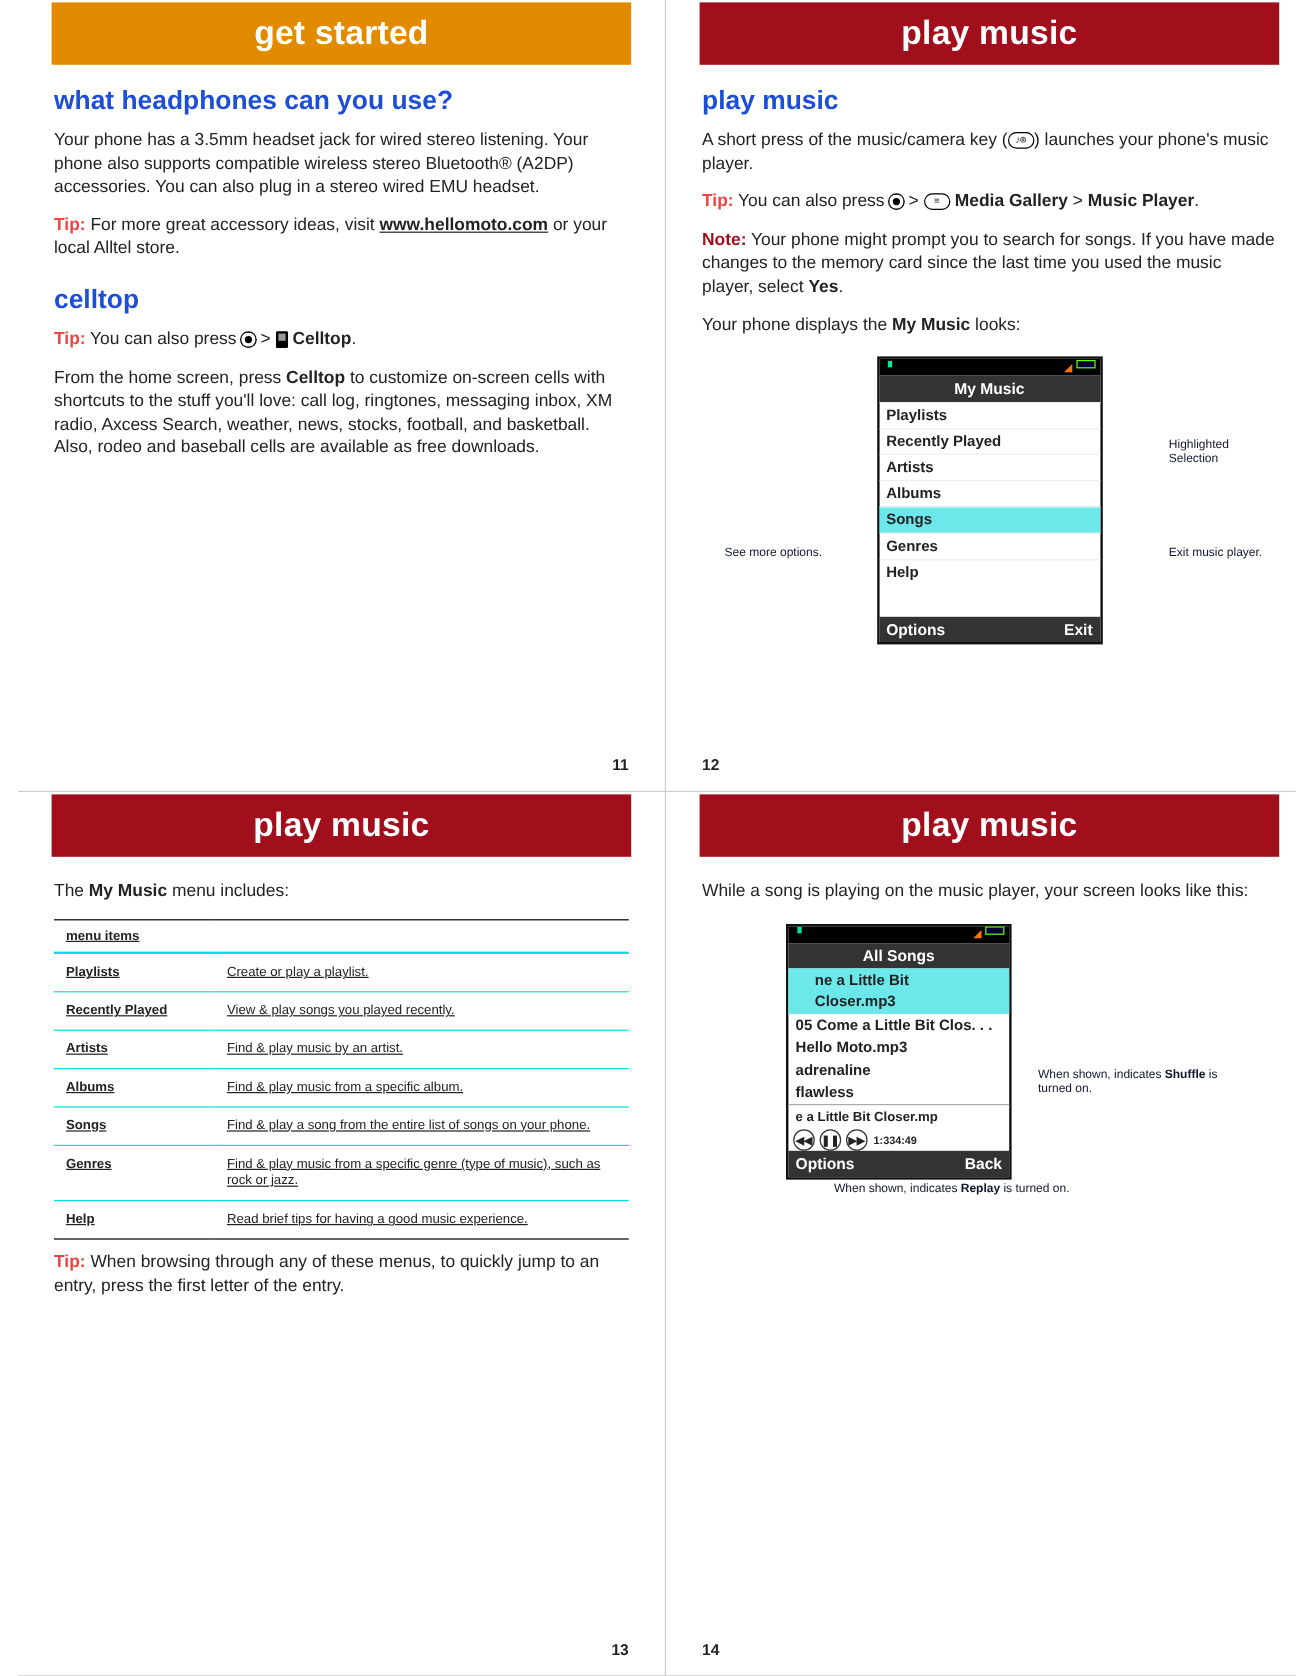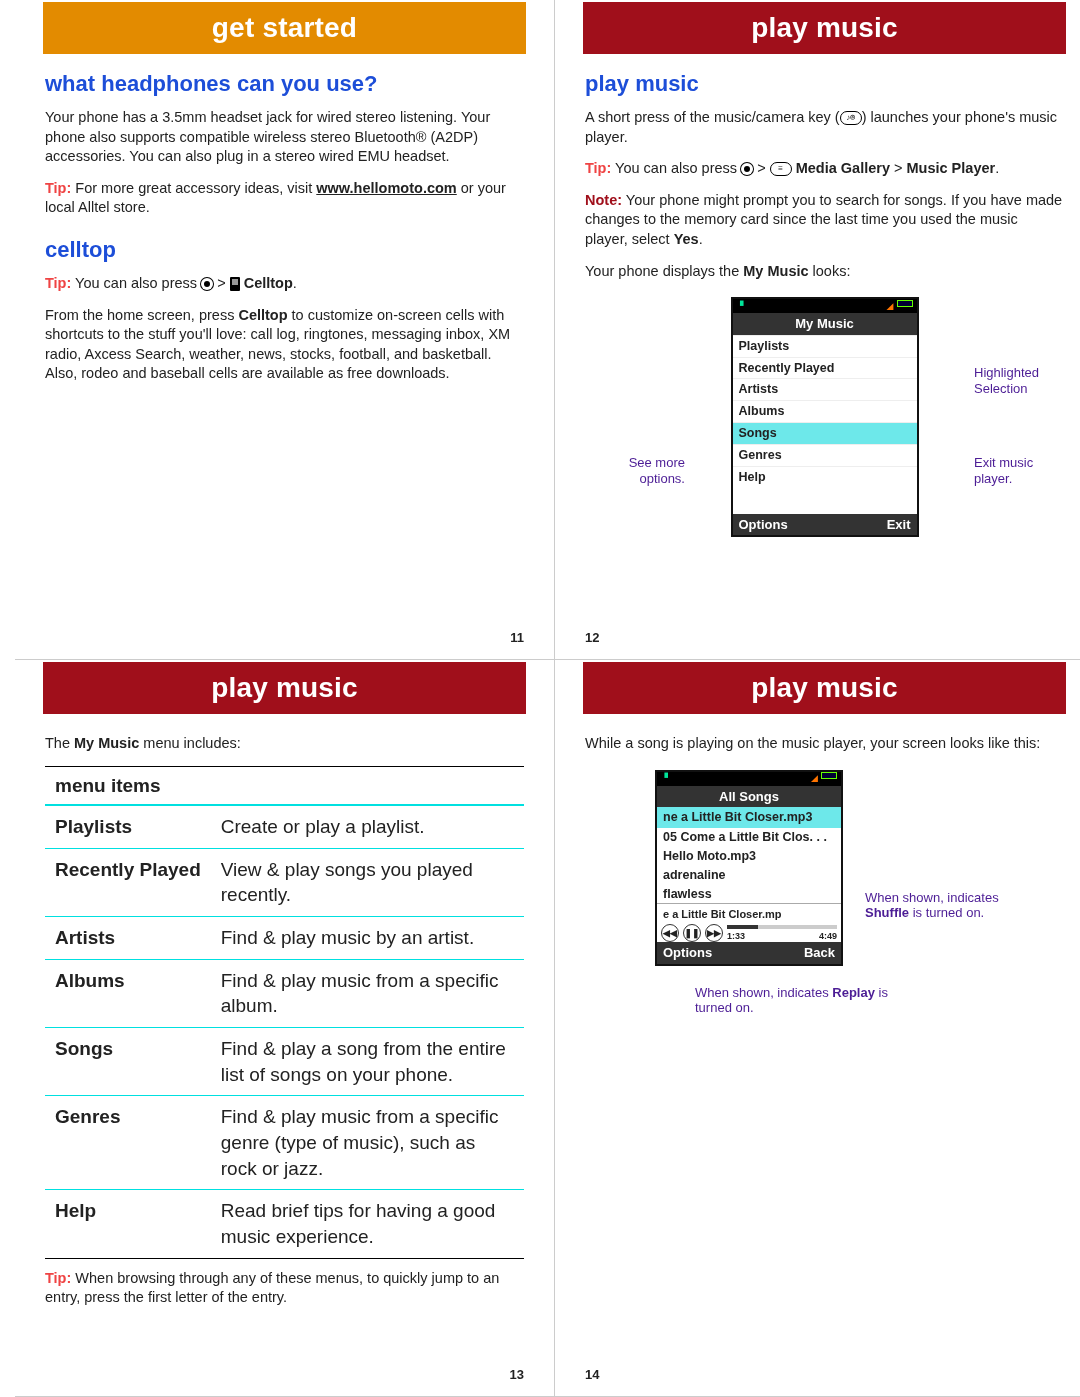--- a/index.html
+++ b/index.html
@@ -98,54 +98,55 @@
     background: #333;
     color: #fff;
     display: flex;
     justify-content: space-between;
     font-weight: 700;
     font-size: 13px;
     padding: 2px 6px;
     gap: 23px;
   }
   
-  .callout { position: absolute; font-size: 13px; color: #4c1d95; line-height: 1.2; }
+  .callout { position: absolute; font-size: 10px; color: #0f172a; line-height: 1.2; }
 
   
   table.menu {
     border-collapse: collapse;
     width: 100%;
     margin-top: 6px;
-    font-size: 19px;
+    font-size: 11px;
+    text-decoration: underline;
   }
   table.menu th {
     text-align: left;
     font-weight: 700;
     padding: 6px 10px;
     border-top: 1.5px solid #000;
     border-bottom: 2px solid #00e0e0;
   }
   table.menu td {
     padding: 8px 10px;
     vertical-align: top;
   }
   table.menu td.key { font-weight: 700; width: 28%; white-space: nowrap; }
   table.menu tbody tr { border-bottom: 1px solid #00e0e0; }
   table.menu tbody tr:last-child { border-bottom: 1.5px solid #000; }
 
   
-  .player .nowbar { background:#6de8ea; font-weight:700; font-size:12.5px; padding:2px 6px; }
+  .player .nowbar { background:#6de8ea; font-weight:700; font-size:12.5px; padding:2px 22px; }
   .player .tracklist .t { font-weight:700; font-size:12.5px; padding:1px 6px; }
   .player .controls {
     border-top:1px solid #aaa; padding:2px 4px 0 4px;
     font-size:10px; font-weight:700;
   }
   .player .ctrlrow { display:flex; align-items:center; gap:4px; }
   .pbtn { width:18px;height:18px;border:1.5px solid #333;border-radius:50%;display:inline-flex;align-items:center;justify-content:center;font-size:9px; }
-  .prog { flex:1; display:flex; flex-direction:column; gap:1px; }
+  .prog { flex:1; display:flex; flex-direction:row; gap:1px; }
   .prog .bar { height:4px; background:#ccc; position:relative; }
   .prog .bar .fill { position:absolute; left:0; top:0; bottom:0; width:28%; background:#333; }
   .prog .nums { display:flex; justify-content:space-between; font-size:9px; }
 
   .key-icon {
     display:inline-block; width:22px; height:14px; border:1.5px solid #000;
     border-radius:7px; vertical-align:middle; text-align:center; font-size:8px;
     line-height:11px; font-weight:700;
   }
   .dot-icon {

